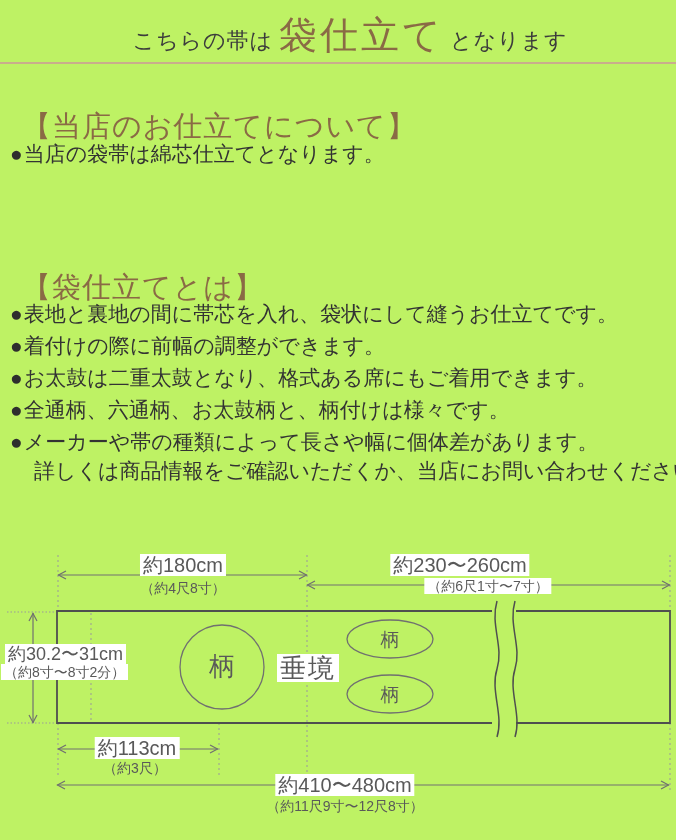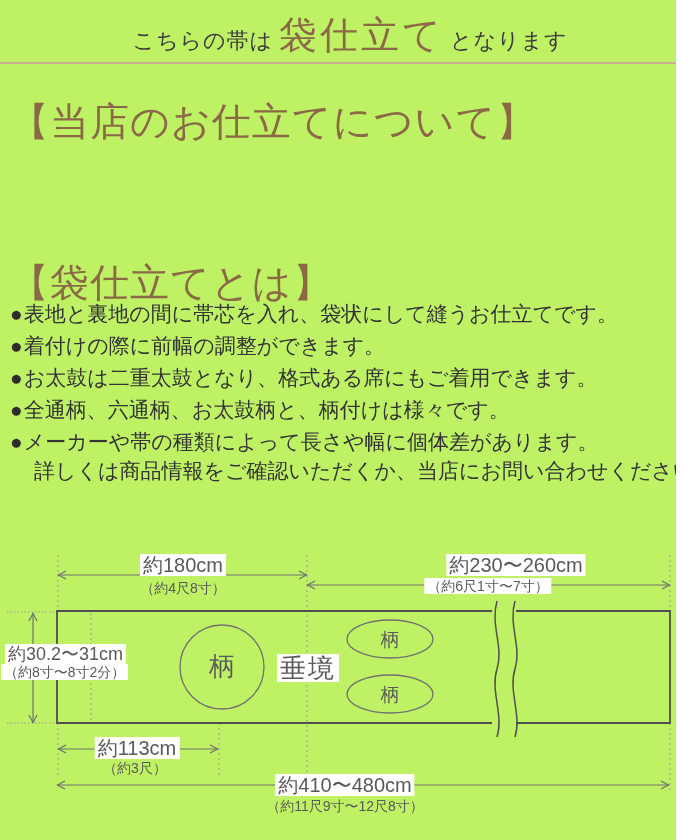--- a/index.html
+++ b/index.html
@@ -18,22 +18,22 @@
   }
   .title-prefix,.title-suffix{font-size:22px;color:#3c3c3c;letter-spacing:1px;}
   .title-highlight{font-size:38px;color:#8a6a45;letter-spacing:3px;margin:0 6px;}
   .divider{
     position:absolute;top:62px;left:0;width:700px;height:0;
     border-top:2px solid #c9ae8c;
   }
   
   .section-heading{
     position:absolute;left:10px;
-    font-size:39px;font-weight:normal;color:#8a6a45;
-    letter-spacing:1px;margin:0;white-space:nowrap;
+    font-size:29px;font-weight:normal;color:#8a6a45;
+    letter-spacing:1px;margin:12px;white-space:nowrap;
   }
   .heading-1{top:95px;}
   .heading-2{top:256px;}
   .bullet-list{position:absolute;left:10px;margin:0;padding:0;list-style:none;}
   .list-1{top:143px;}
   .list-2{top:303px;}
   .bullet-item{
     font-size:21px;color:#333;line-height:22px;white-space:nowrap;
   }
   .list-1 .bullet-item{margin-bottom:7px;}
@@ -68,20 +68,21 @@
 
   <div class="title-wrap">
     <span class="title-prefix">こちらの帯は</span>
     <span class="title-highlight">袋仕立て</span>
     <span class="title-suffix">となります</span>
   </div>
   <div class="divider"></div>
 
   <h2 class="section-heading heading-1">【当店のお仕立てについて】</h2>
   <ul class="bullet-list list-1">
+    <li class="bullet-item"><span class="bullet-mark">●</span><span>当店の袋帯は綿芯仕立てとなります。</span></li>
   </ul>
 
   <h2 class="section-heading heading-2">【袋仕立てとは】</h2>
   <ul class="bullet-list list-2">
     <li class="bullet-item"><span class="bullet-mark">●</span><span>表地と裏地の間に帯芯を入れ、袋状にして縫うお仕立てです。</span></li>
     <li class="bullet-item"><span class="bullet-mark">●</span><span>着付けの際に前幅の調整ができます。</span></li>
     <li class="bullet-item"><span class="bullet-mark">●</span><span>お太鼓は二重太鼓となり、格式ある席にもご着用できます。</span></li>
     <li class="bullet-item"><span class="bullet-mark">●</span><span>全通柄、六通柄、お太鼓柄と、柄付けは様々です。</span></li>
     <li class="bullet-item"><span class="bullet-mark">●</span><span>メーカーや帯の種類によって長さや幅に個体差があります。</span></li>
   </ul>
@@ -136,21 +137,21 @@
           <path d="M210 205 L217.5 209 L210 213"></path>
         <path d="M57 245 H669"></path>
           <path d="M65 241 L57.5 245 L65 249"></path>
           <path d="M661 241 L668.5 245 L661 249"></path>
       </g>
     </svg>
 
     <span class="dlabel fs20 center" style="left:183px;top:14px;">約180cm</span>
     <span class="dlabel fs14 center nobg" style="left:183px;top:41px;">（約4尺8寸）</span>
 
-    <span class="dlabel fs20 center" style="left:516px;top:14px;">約230〜260cm</span>
+    <span class="dlabel fs20 center" style="left:460px;top:14px;">約230〜260cm</span>
     <span class="dlabel fs14 center" style="left:488px;top:38px;">（約6尺1寸〜7寸）</span>
 
     <span class="dlabel fs18" style="left:5px;top:104px;">約30.2〜31cm</span>
     <span class="dlabel fs14" style="left:1px;top:124px;">（約8寸〜8寸2分）</span>
 
     <span class="dlabel fs26 center nobg" style="left:222px;top:113px;">柄</span>
     <span class="dlabel fs26 center ls2" style="left:308px;top:114px;">垂境</span>
     <span class="dlabel fs19 center nobg" style="left:390px;top:90px;">柄</span>
     <span class="dlabel fs19 center nobg" style="left:390px;top:145px;">柄</span>
 

